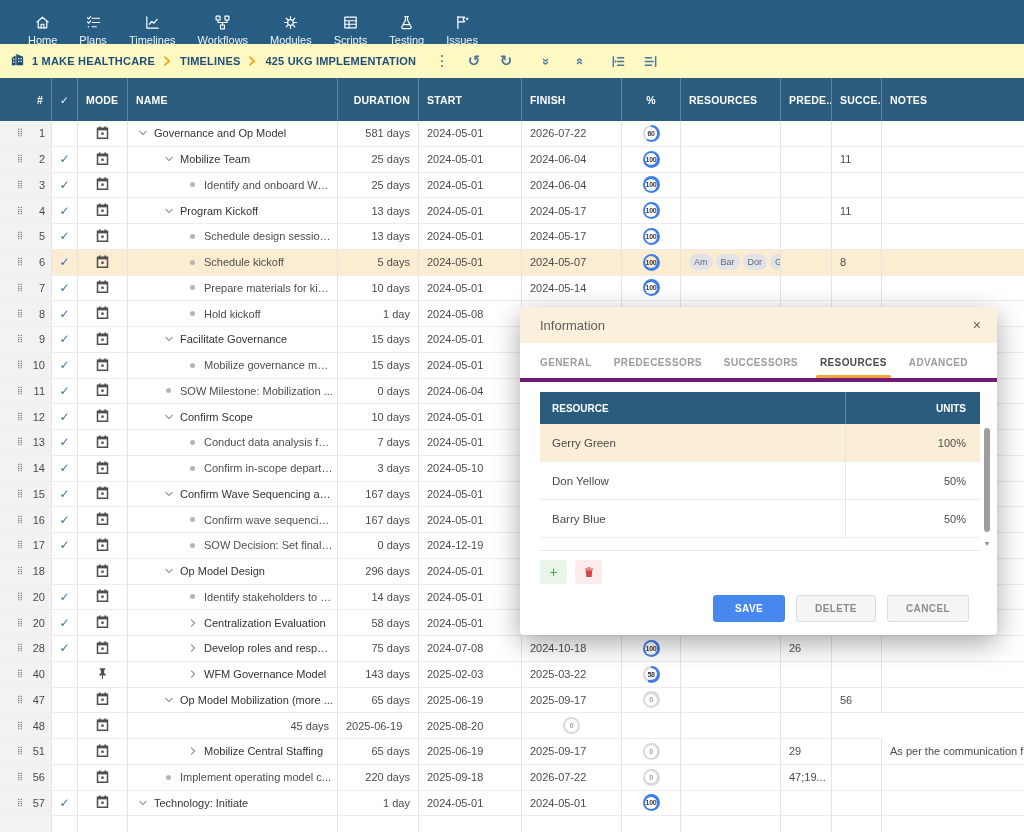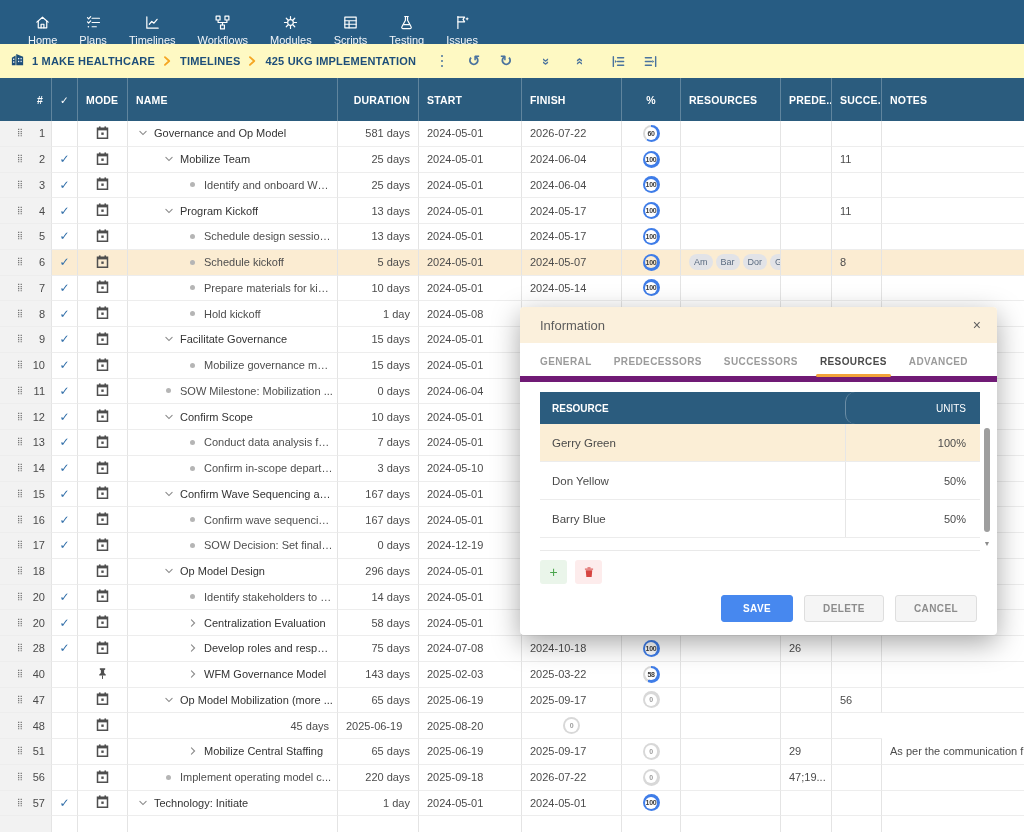--- a/index.html
+++ b/index.html
@@ -71,51 +71,51 @@
   .trow.partial { height:16px; }
   .trow.partial .td { border-bottom:none; }
   
   .modal { position:absolute; left:520px; top:307px; width:477px; height:328px; background:#fff;
            border-radius:4px; box-shadow:0 8px 28px rgba(0,0,0,.35); z-index:20; }
   .m-head { height:36px; background:var(--modal-head,#fbf0dc); border-radius:4px 4px 0 0;
             display:flex; align-items:center; padding:0 16px 0 20px; }
   .m-title { font-size:13px; color:#5d5d5d; }
   .m-close { margin-left:auto; font-size:14px; color:#5f5f5f; cursor:pointer; line-height:1; }
   .m-tabs { display:flex; align-items:center; gap:22px; padding:0 20px; margin-top:13px;
-            border-bottom:6px solid #701a75; height:26px; position:relative; }
+            border-bottom:4px solid #701a75; height:26px; position:relative; }
   .m-tab { font-size:10px; font-weight:700; letter-spacing:.4px; color:#9b9b9b;
            padding-bottom:9px; position:relative; cursor:pointer; white-space:nowrap; }
   .m-tab.active { color:#4a4a4a; }
   .m-tab.active::after { content:""; position:absolute; left:-4px; right:-4px; bottom:-1px;
                          height:3px; background:var(--accent,#f2a33a); border-radius:2px; }
   .note-ic { width:12px; height:12px; background:#6b6b6b; margin-bottom:9px;
              clip-path:polygon(0 0,100% 0,100% 100%,28% 100%,0 72%); border-radius:2px; }
   .m-table { margin:10px 20px 0; width:440px; position:relative; }
   .m-th { height:32px; background:var(--header-bg,#2b5c7e); display:flex; align-items:center; }
   .m-th .cres { flex:1; padding-left:12px; color:#fff; font-size:10px; font-weight:700; }
   .m-th .cunits { width:135px; text-align:right; padding-right:14px; color:#fff; font-size:10px;
-                  font-weight:400; border-left:1px solid rgba(255,255,255,.3); height:100%;
-                  display:flex; align-items:center; justify-content:flex-end;border-radius:10px; }
+                  font-weight:700; border-left:1px solid rgba(255,255,255,.3); height:100%;
+                  display:flex; align-items:center; justify-content:flex-end; }
   .m-rows { height:127px; overflow:hidden; position:relative; border-bottom:1px solid #e9e9e9; }
   .m-row { height:38px; display:flex; align-items:center; border-bottom:1px solid #ececec;
            font-size:11.5px; color:#4a4a4a; }
   .m-row.hl { background:#fbeed6; }
   .m-row .cres { flex:1; padding-left:12px; }
   .m-row .cunits { width:135px; text-align:right; padding-right:14px; font-size:11px;
                    border-left:1px solid #e6e6e6; height:100%; display:flex;
                    align-items:center; justify-content:flex-end; }
   .m-scroll { position:absolute; right:-10px; top:36px; width:6px; height:104px;
               background:#9e9e9e; border-radius:3px; }
   .m-sarr { position:absolute; right:-10.5px; font-size:7px; color:#8b8b8b; line-height:1; }
   .m-crud { display:flex; gap:8px; margin:9px 20px 0; }
   .crud-btn { width:27px; height:24px; border-radius:3px; display:flex; align-items:center;
               justify-content:center; cursor:pointer; }
   .crud-btn.add { background:#eaf5ea; color:#49a44c; font-size:14px; font-weight:400; }
   .crud-btn.del { background:#fdecec; }
-  .m-footer { display:flex; justify-content:flex-end; gap:11px; margin:11px 20px 0; }
+  .m-footer { display:flex; justify-content:flex-end; gap:11px; margin:11px 28px 0; }
   .btn { height:27px; padding:0 18px; min-width:72px; display:flex; align-items:center;
          justify-content:center; font-size:10px; font-weight:700; letter-spacing:.4px;
          border-radius:3px; cursor:pointer; }
   .btn.save { background:var(--save,#4788ef); color:#fff; border:1px solid var(--save,#4788ef); }
   .btn.plain { background:#f5f5f5; color:#8c8c8c; border:1px solid #dedede; }
 </style>
 </head>
 <body>
 
 <div class="nav">

